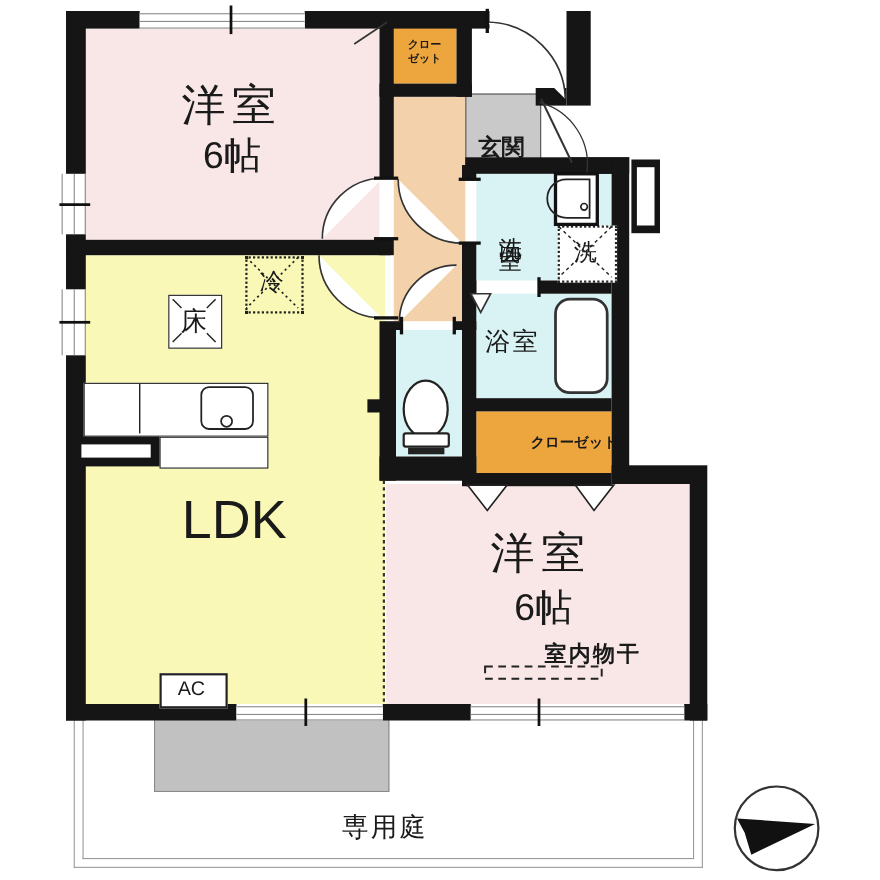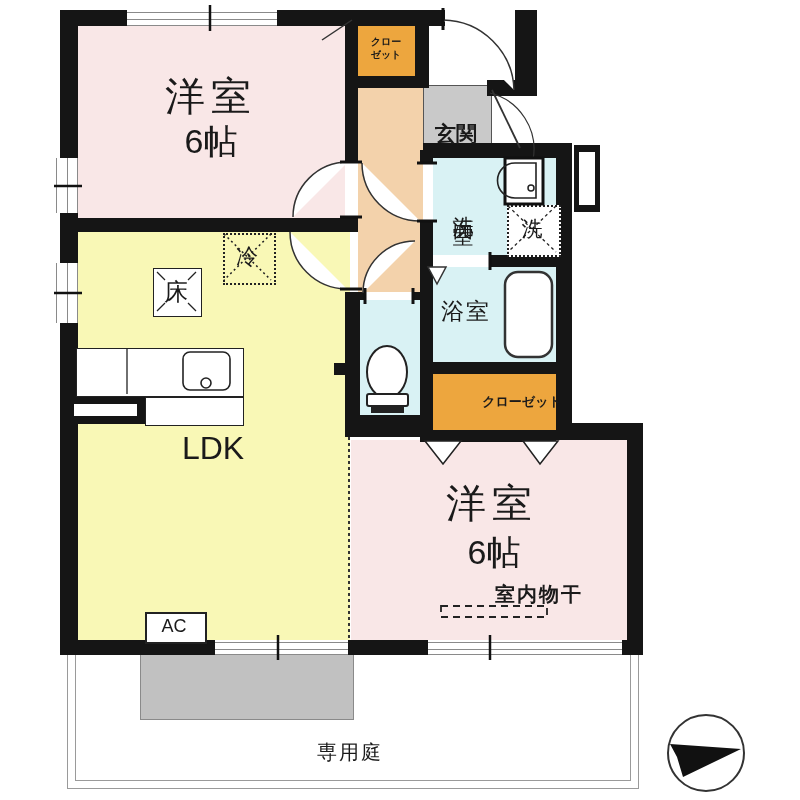--- a/index.html
+++ b/index.html
@@ -177,25 +177,25 @@
   <div class="lbl" style="left:456px;top:134px;font-size:21px;font-weight:bold;">玄関</div>
 
   <div class="lbl" style="left:463px;top:206px;font-size:21px;writing-mode:vertical-rl;letter-spacing:5px;">洗面室</div>
 
   <div class="lbl" style="left:532px;top:229px;font-size:21px;">洗</div>
 
   <div class="lbl" style="left:466px;top:311px;font-size:23px;letter-spacing:2px;">浴室</div>
 
   <div class="lbl" style="left:494px;top:402px;font-size:13px;font-weight:700;margin-left:28px;">クローゼット</div>
 
-  <div class="lbl" style="left:213px;top:448px;font-size:32px;text-align:center;">LDK</div>
+  <div class="lbl" style="left:213px;top:473px;font-size:49px;text-align:center;">LDK</div>
 
   <div class="lbl" style="left:247px;top:257px;font-size:22px;">冷</div>
   <div class="lbl" style="left:176px;top:292px;font-size:24px;">床</div>
   <div class="lbl" style="left:174px;top:626px;font-size:18px;">AC</div>
 
   <div class="lbl" style="left:492px;top:503px;font-size:40px;letter-spacing:6px;">洋室</div>
   <div class="lbl" style="left:494px;top:553px;font-size:34px;">6帖</div>
   <div class="lbl" style="left:495px;top:594px;font-size:20px;font-weight:700;letter-spacing:2px;margin-left:44px;">室内物干</div>
 
-  <div class="lbl" style="left:350px;top:752px;font-size:20px;letter-spacing:2px;">専用庭</div>
+  <div class="lbl" style="left:350px;top:752px;font-size:24px;letter-spacing:2px;">専用庭</div>
 
 </div>
 
 </body></html>

